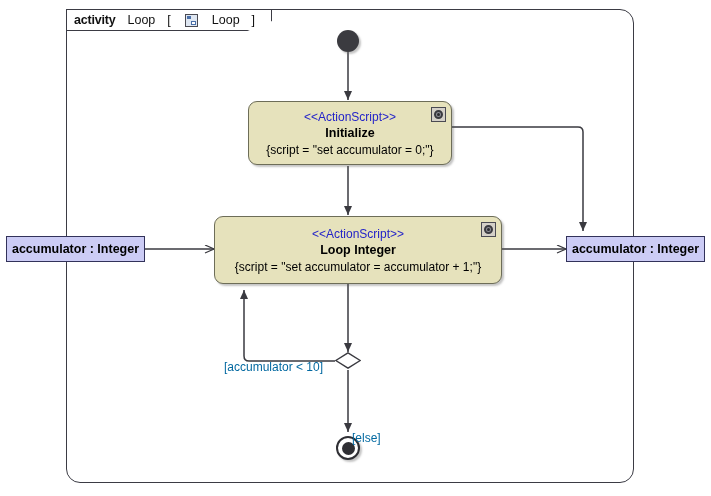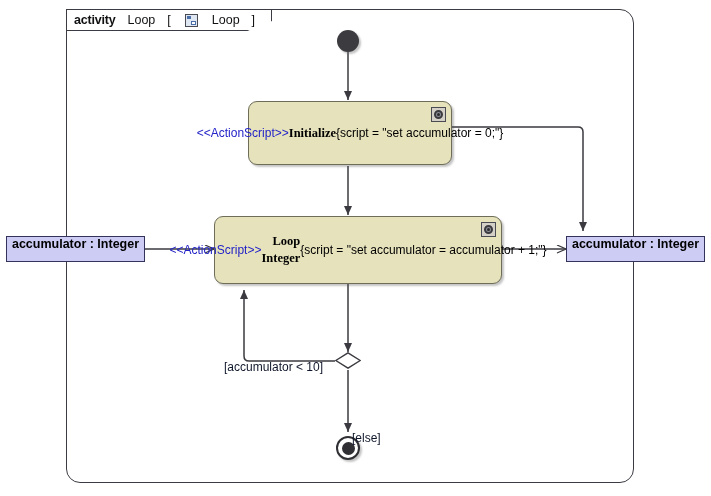--- a/index.html
+++ b/index.html
@@ -90,38 +90,37 @@
 
   
   .action-node {
     position: absolute;
     box-sizing: border-box;
     background: #e6e2bc;
     border: 1px solid #6d6d58;
     border-radius: 9px;
     box-shadow: 2px 2px 2px rgba(90,90,90,0.35);
     display: flex;
-    flex-direction: row;
+    flex-direction: column;
     align-items: center;
     justify-content: center;
     padding: 5px 8px;
   }
   .stereotype {
     color: #2323c8;
     font-size: 12px;
     line-height: 16px;
     text-align: center;
   }
   .node-name {
     font-weight: bold;
     font-size: 12.5px;
     line-height: 17px;
     color: #000000;
     text-align: right;
-    font-family: Liberation Serif, serif;
   }
   .node-body {
     font-size: 12px;
     line-height: 16px;
     color: #000000;
     text-align: center;
     white-space: nowrap;
   }
   .node-badge {
     position: absolute;
@@ -153,21 +152,21 @@
     background: #2b2b30;
   }
 
   
   .param-node {
     position: absolute;
     box-sizing: border-box;
     background: #ccccf5;
     border: 1px solid #32325a;
     display: flex;
-    align-items: flex-start;
+    align-items: center;
     justify-content: center;
     font-weight: bold;
     font-size: 12.5px;
     color: #000000;
     white-space: nowrap;
   }
 
   
   .initial-node {
     position: absolute;
@@ -207,21 +206,21 @@
     position: absolute;
     left: 0; top: 0;
     width: 100%;
     height: 100%;
   }
 
   
   .edge-label {
     position: absolute;
     font-size: 12px;
-    color: #0f172a;
+    color: #0369a1;
     white-space: nowrap;
     background: transparent;
   }
 </style>
 </head>
 <body>
 
 <div id="canvas">
 
   <svg id="edge-layer" viewBox="0 0 711 496" xmlns="http://www.w3.org/2000/svg">

